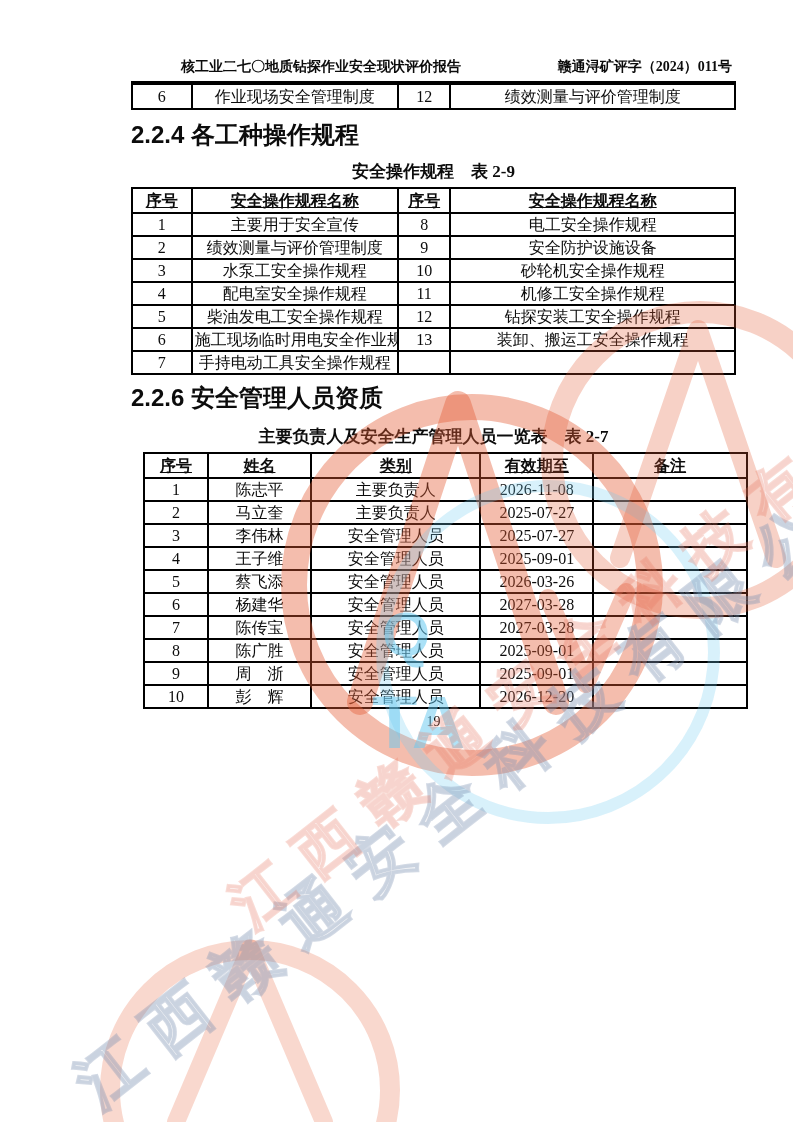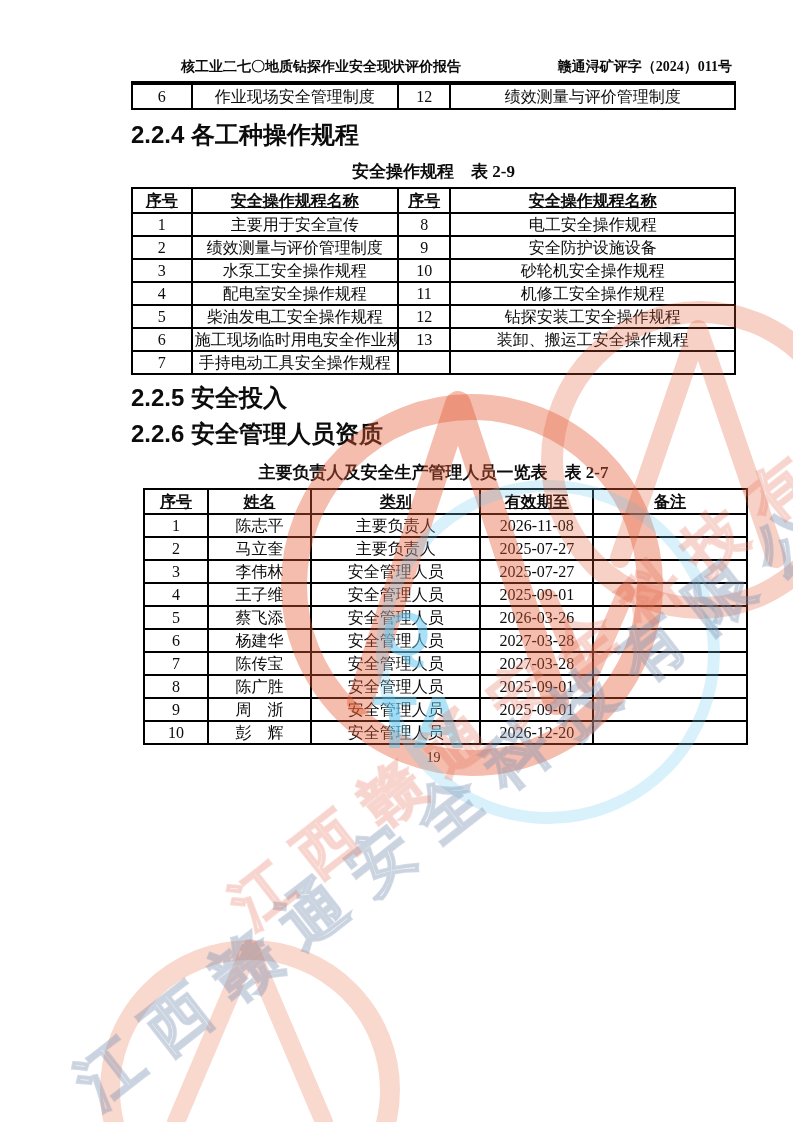--- a/index.html
+++ b/index.html
@@ -164,21 +164,20 @@
           </tr>
           <tr>
             <td>7</td>
             <td>手持电动工具安全操作规程</td>
             <td></td>
             <td></td>
           </tr>
         </tbody>
     </table>
 
-    <div class="sec-heading">2.2.5 安全投入</div>
 
     <div class="sec-heading" style="">2.2.6 安全管理人员资质</div>
 
     <div class="table-title" style="margin-top:14px;">主要负责人及安全生产管理人员一览表　表 2-7</div>
     <table class="doc-table t27">
       <colgroup>
           <col style="width:10.6%">
           <col style="width:17.1%">
           <col style="width:28.1%">
           <col style="width:18.7%">

